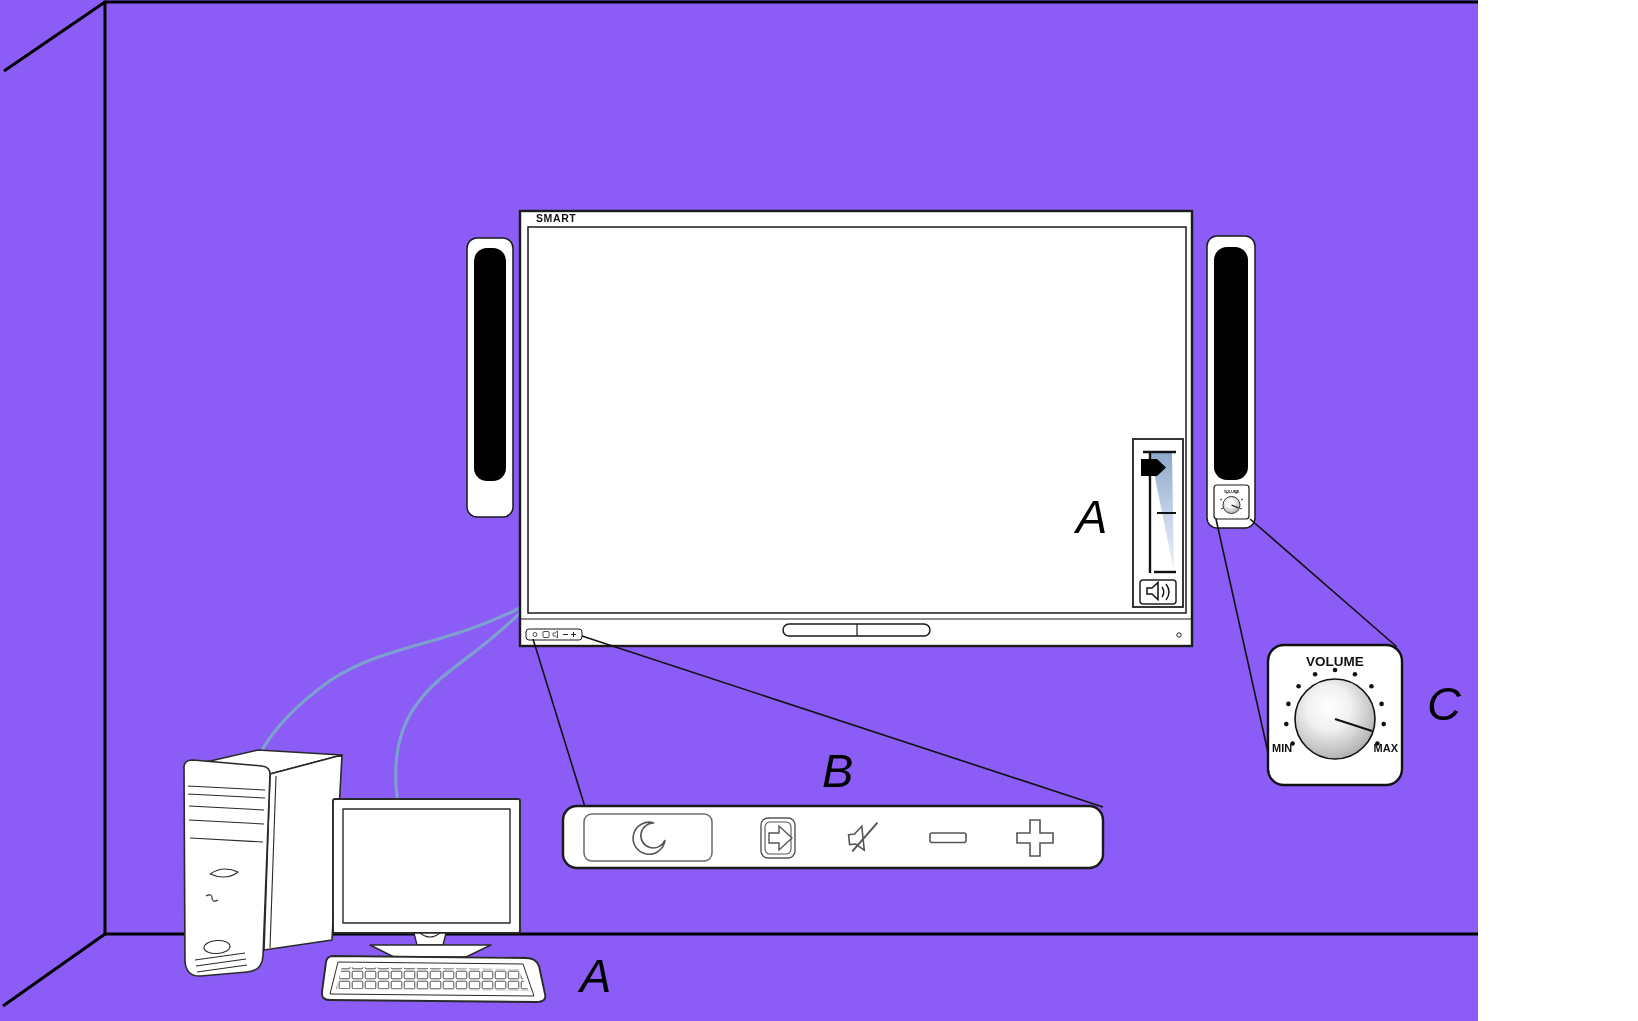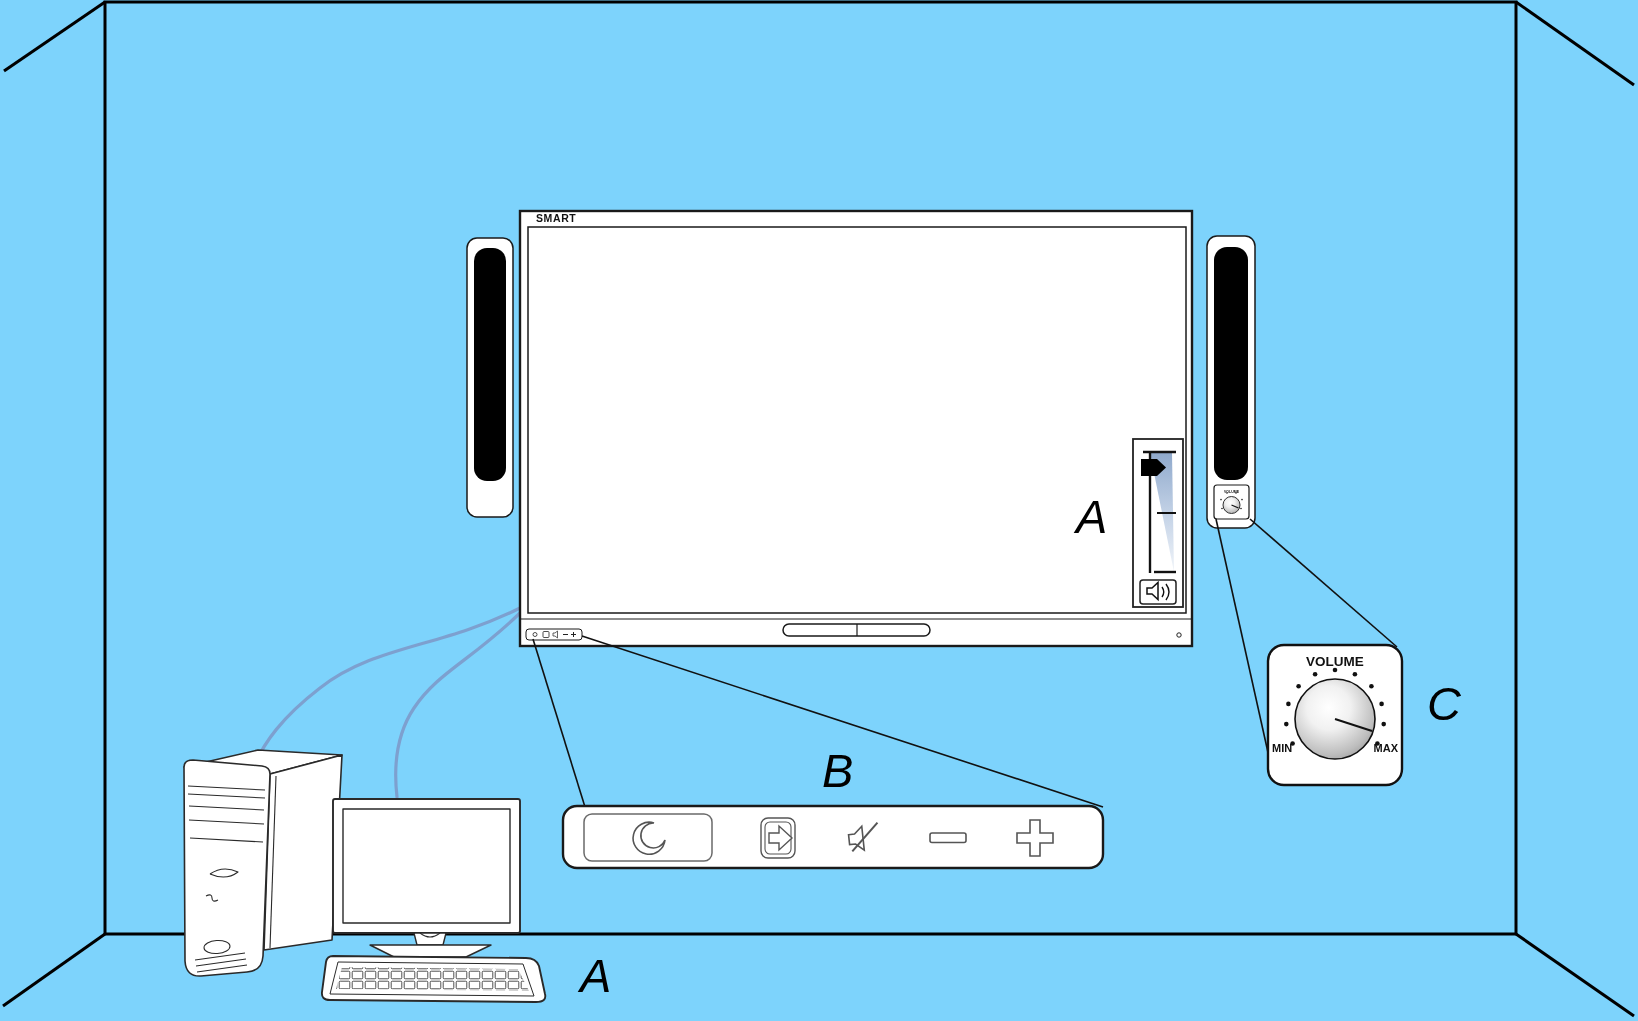--- a/index.html
+++ b/index.html
@@ -1,16 +1,16 @@
 <!DOCTYPE html>
 <html><head>
 <meta charset="utf-8">
 <style>
   html,body{margin:0;padding:0;background:#ffffff;}
-  .canvas{position:relative;width:1638px;height:1021px;background:#7dd3fc;overflow:hidden;}
+  .canvas{position:relative;width:1478px;height:1021px;background:#8b5cf6;overflow:hidden;}
   svg{display:block;}
   svg text{font-family:"Liberation Sans","DejaVu Sans",sans-serif;}
   .cap{font-style:italic;font-size:47px;fill:#000;}
   .knoblabel{font-weight:bold;fill:#111;}
   .brand{font-weight:bold;letter-spacing:.6px;fill:#111;}
 </style>
 </head>
 <body>
 
 <div class="canvas">

